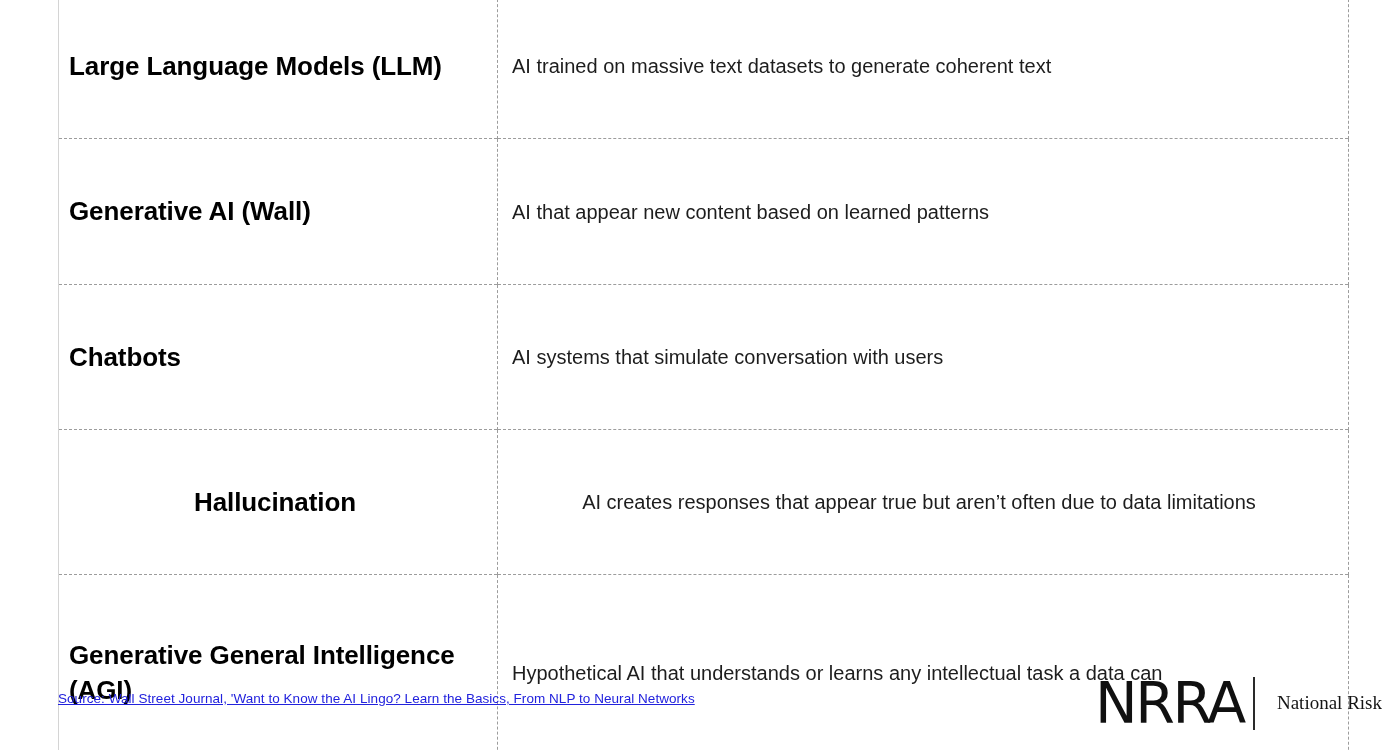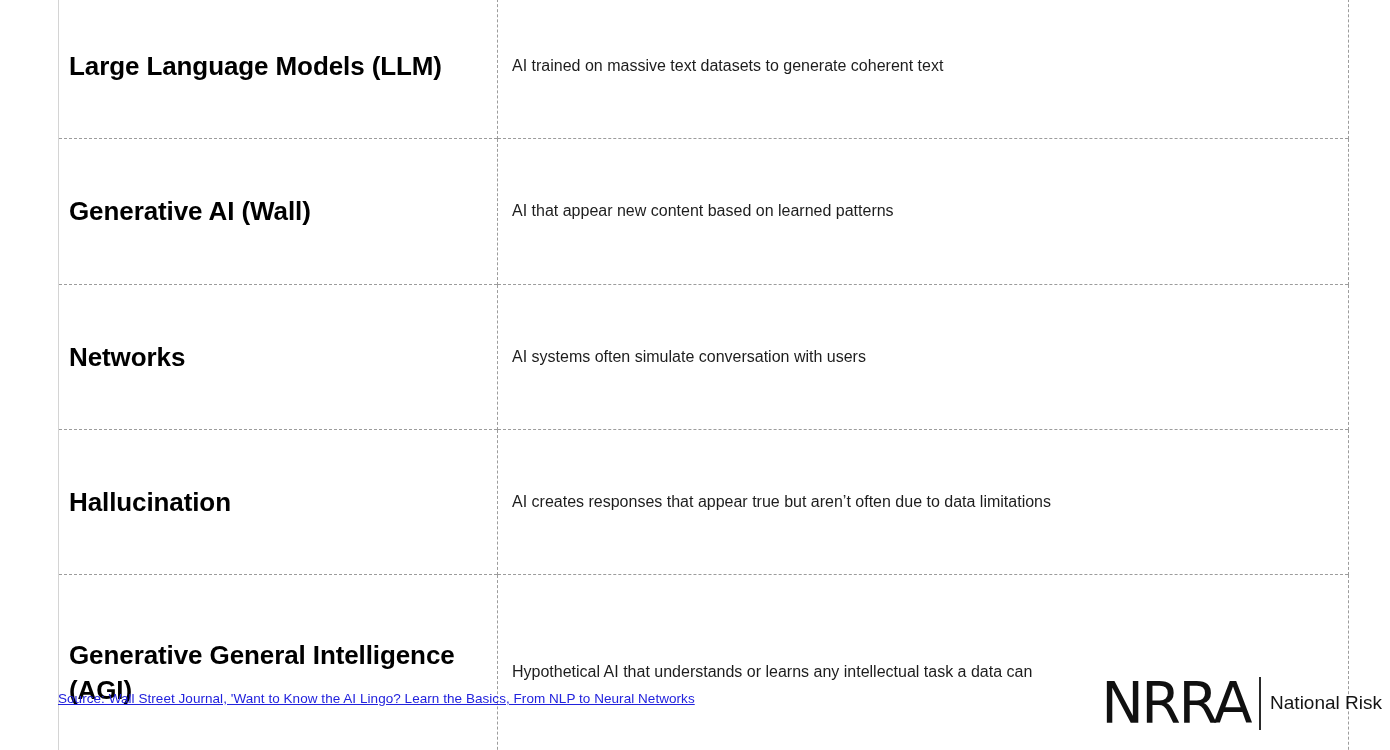--- a/index.html
+++ b/index.html
@@ -52,31 +52,31 @@
   }
 
   .term-text {
     font-size: 26px;
     font-weight: bold;
     color: #000000;
     line-height: 1.32;
     letter-spacing: -0.1px;
   }
   .desc-text {
-    font-size: 16px;
+    font-size: 20px;
     font-weight: normal;
     color: #1d1d1d;
     line-height: 1.4;
   }
 
   
   tr.row-0 td { height: 124px; }
   tr.row-1 td { height: 125px; }
   tr.row-2 td { height: 124px; }
-  tr.row-3 td { height: 124px; }
+  tr.row-3 td { height: 124px; text-align: center; }
   tr.row-4 td { height: 175px; }
 
   
   .source-link {
     position: absolute;
     left: 58px;
     top: 691px;
     font-size: 13.5px;
     color: #2222dd;
     text-decoration: underline;
@@ -102,22 +102,22 @@
     letter-spacing: -2.4px;
     padding-right: 9px;
   }
   .nrra-divider {
     width: 2px;
     align-self: stretch;
     background: #2a2a2a;
     margin: 5px 0 4px 0;
   }
   .nrra-words {
-    padding-left: 9px;
-    font-family: Liberation Sans, sans-serif;
+    padding-left: 22px;
+    font-family: Liberation Serif, serif;
     font-size: 19px;
     color: #141414;
     line-height: 1.2;
     white-space: nowrap;
   }
 </style>
 </head>
 <body>
 
 <table class="glossary-table">
@@ -137,24 +137,24 @@
     <tr class="row-1">
       <td class="term-cell">
         <div class="term-text">Generative AI (Wall)</div>
       </td>
       <td class="desc-cell">
         <div class="desc-text">AI that appear new content based on learned patterns</div>
       </td>
     </tr>
     <tr class="row-2">
       <td class="term-cell">
-        <div class="term-text">Networks</div>
+        <div class="term-text">Chatbots</div>
       </td>
       <td class="desc-cell">
-        <div class="desc-text">AI systems often simulate conversation with users</div>
+        <div class="desc-text">AI systems that simulate conversation with users</div>
       </td>
     </tr>
     <tr class="row-3">
       <td class="term-cell">
         <div class="term-text">Hallucination</div>
       </td>
       <td class="desc-cell">
         <div class="desc-text">AI creates responses that appear true but aren’t often due to data limitations</div>
       </td>
     </tr>

